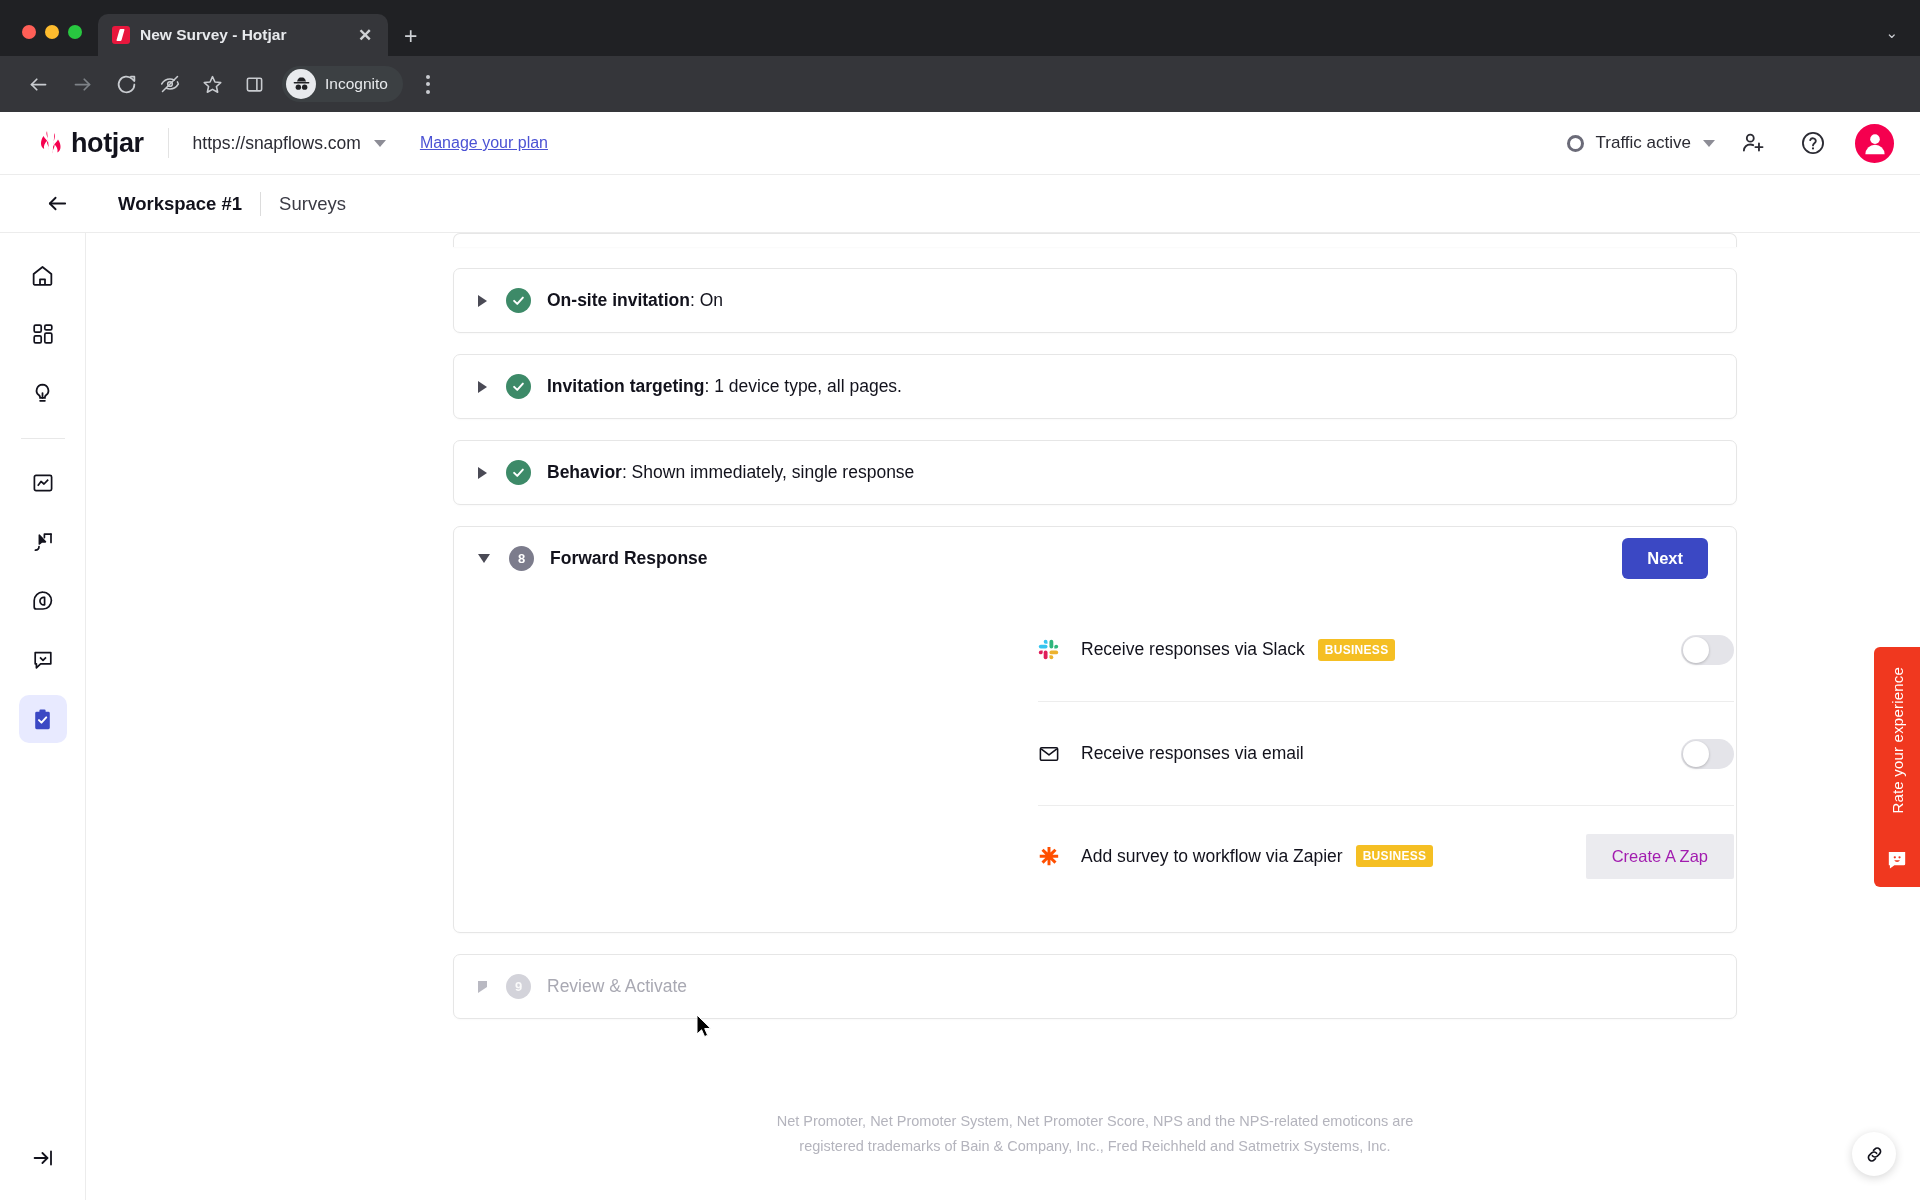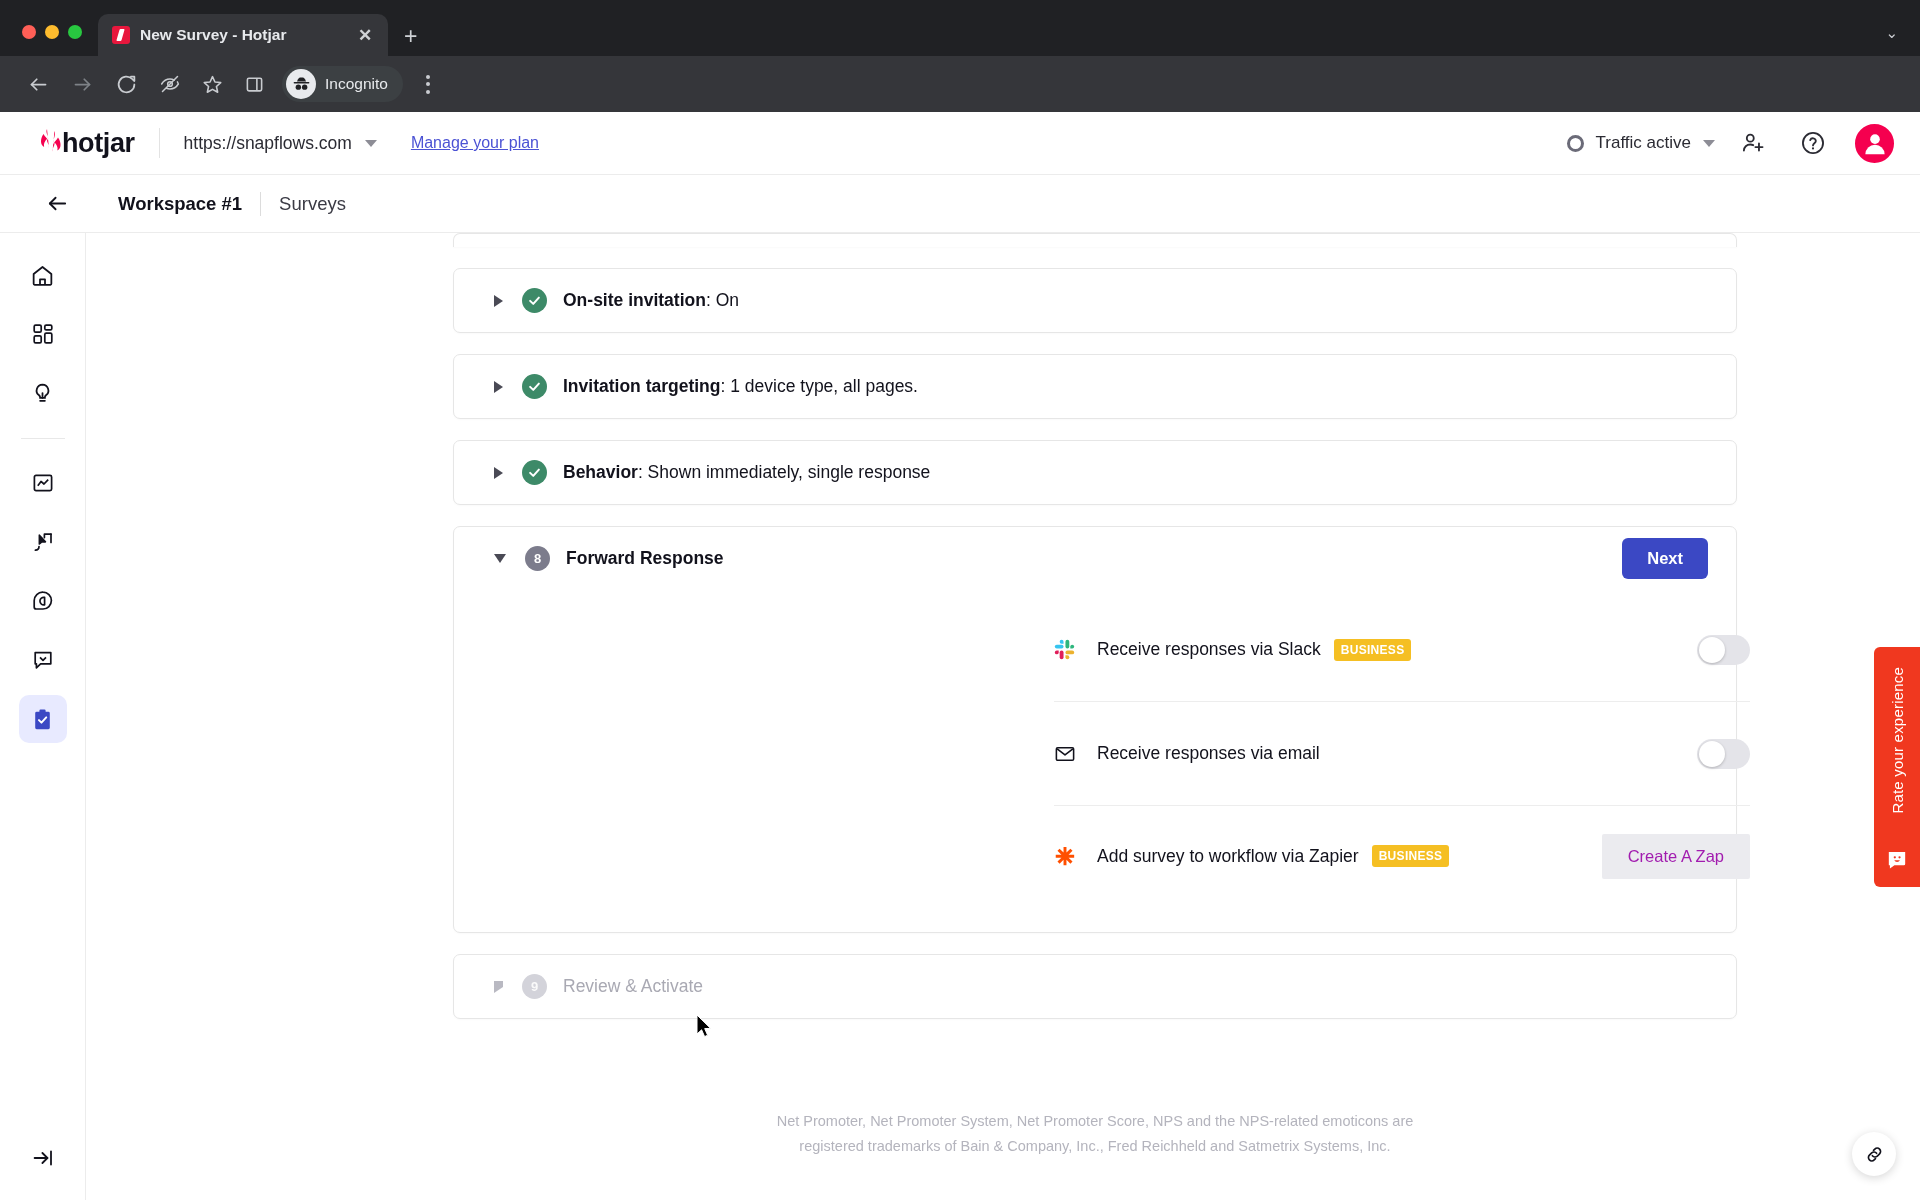--- a/index.html
+++ b/index.html
@@ -52,21 +52,21 @@
   .kebab { width: 34px; height: 40px; display: flex; flex-direction: column; align-items: center; justify-content: center; gap: 3.5px; margin-left: 6px; }
   .kebab i { width: 4px; height: 4px; border-radius: 50%; background: #c9ccd0; display: block; }
 
   
   .page { position: absolute; left: 0; top: 112px; width: 1920px; height: 1088px; background: #fff; overflow: hidden; }
 
   .app-header {
     height: 63px; display: flex; align-items: center; padding: 0 26px 0 40px;
     border-bottom: 1px solid #ececec; background: #fff;
   }
-  .hj-logo { display: flex; align-items: flex-start; }
+  .hj-logo { display: flex; align-items: center; gap: 9px; }
   .hj-mark { width: 22px; height: 26px; position: relative; flex: none; }
   .hj-word { font-size: 27px; font-weight: 700; color: #12121c; letter-spacing: -0.4px; }
   .hdr-div { width: 1px; height: 30px; background: #e3e3e3; margin: 0 24px; }
   .site-select { display: flex; align-items: center; gap: 13px; }
   .site-url { font-size: 17.5px; color: #2b2b33; }
   .caret { width: 0; height: 0; border-left: 6px solid transparent; border-right: 6px solid transparent; border-top: 7px solid #8d8d96; }
   .plan-link { font-size: 16px; color: #4b52d4; text-decoration: underline; margin-left: 34px; }
   .hdr-spacer { flex: 1; }
   .traffic { display: flex; align-items: center; gap: 12px; }
   .traffic-ring { width: 17px; height: 17px; border-radius: 50%; border: 3.5px solid #6b6b78; }
@@ -96,21 +96,20 @@
   .side-ico.active { background: #e8eaff; }
   .side-divider { width: 44px; height: 1px; background: #e8e8e8; margin: 10px 0 20px; }
   .side-bottom { position: absolute; bottom: 18px; left: 19px; width: 48px; height: 48px; display: flex; align-items: center; justify-content: center; color: #12121c; }
 
   
   .main { position: absolute; left: 86px; top: 121px; width: 1834px; height: 967px; overflow: hidden; }
   .panel-wrap { width: 1468px; margin: 0 auto; padding-left: 184px; }
   .panel {
     background: #fff; border: 1px solid #e6e6e6; border-radius: 7px; margin-bottom: 21px;
     box-shadow: 0 1px 2px rgba(0,0,0,0.025);
-    padding-left: 16px;
   }
   .panel-cut { height: 14px; border-bottom: none; border-radius: 7px 7px 0 0; margin-bottom: 21px; }
   .panel-head { height: 63px; display: flex; align-items: center; padding: 0 28px 0 24px; }
   .tri { width: 0; height: 0; margin-right: 19px; flex: none; }
   .tri.right { border-top: 6.5px solid transparent; border-bottom: 6.5px solid transparent; border-left: 9px solid #4a4a55; }
   .tri.down { border-left: 6.5px solid transparent; border-right: 6.5px solid transparent; border-top: 9px solid #4a4a55; }
   .tri.muted { border-left-color: #b9b9c2; border-top-color: #b9b9c2; }
   .step-check {
     width: 25px; height: 25px; border-radius: 50%; background: #3d8a68; flex: none;
     display: flex; align-items: center; justify-content: center; margin-right: 16px;

